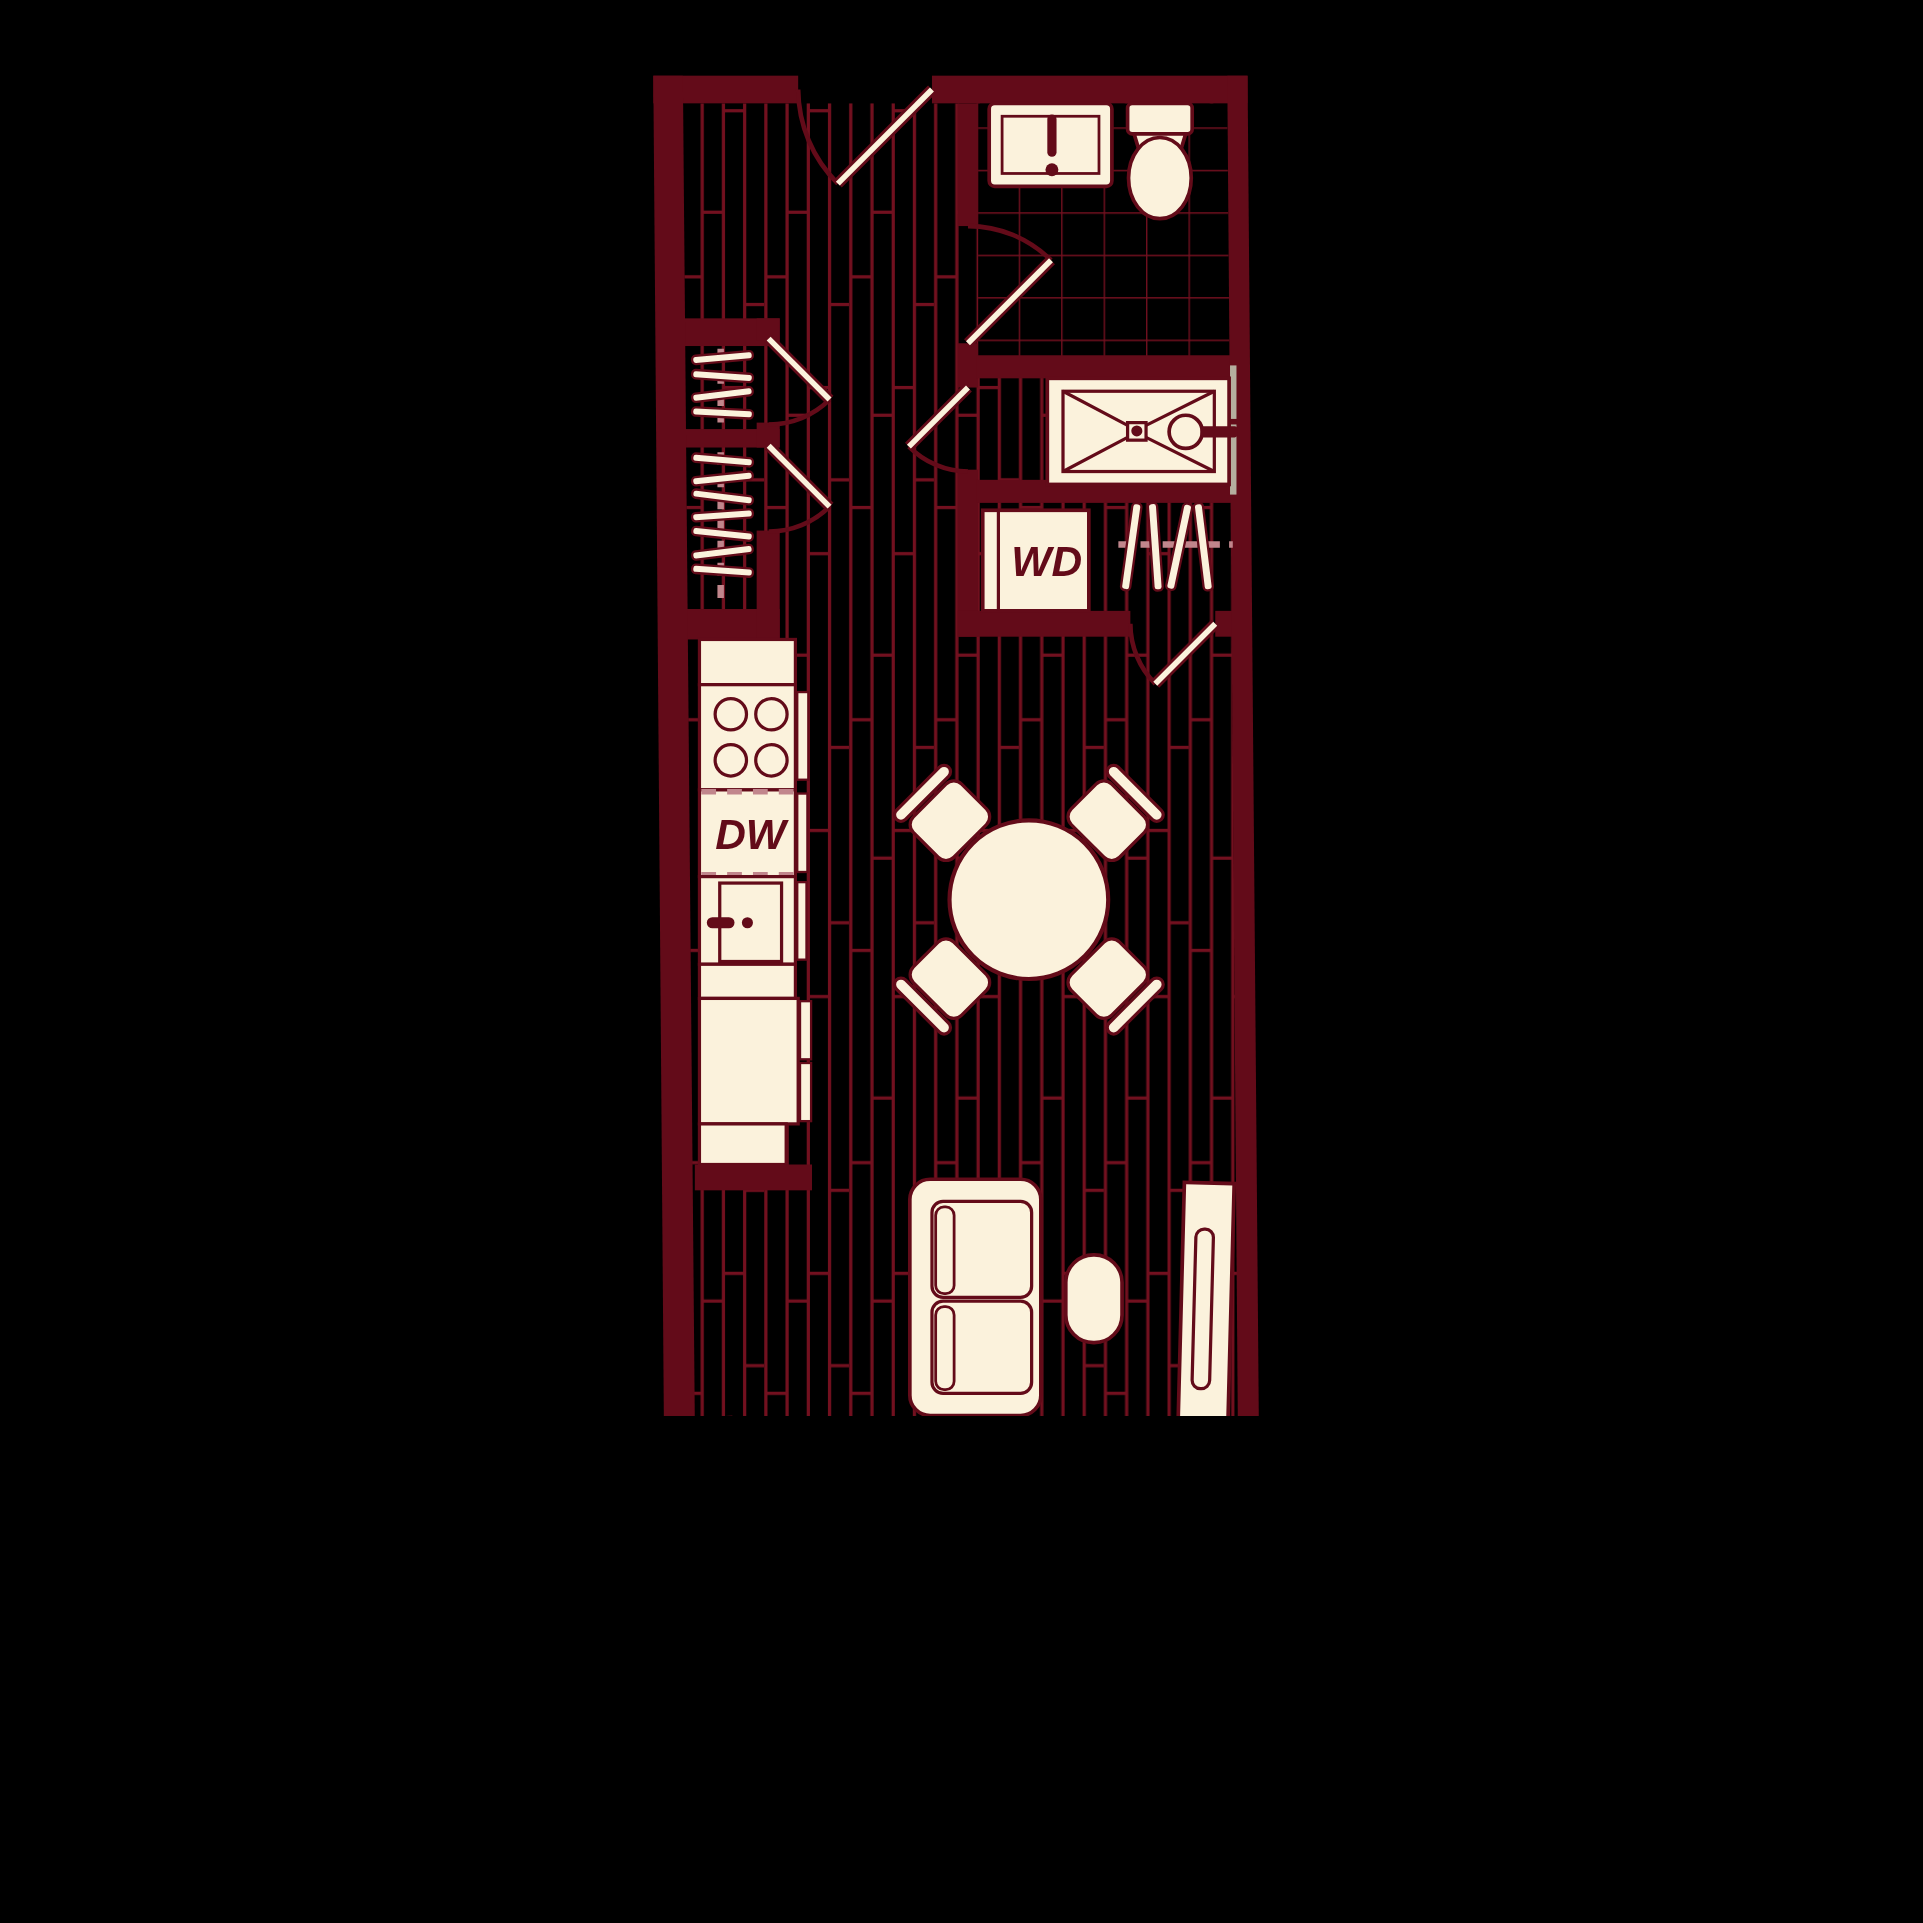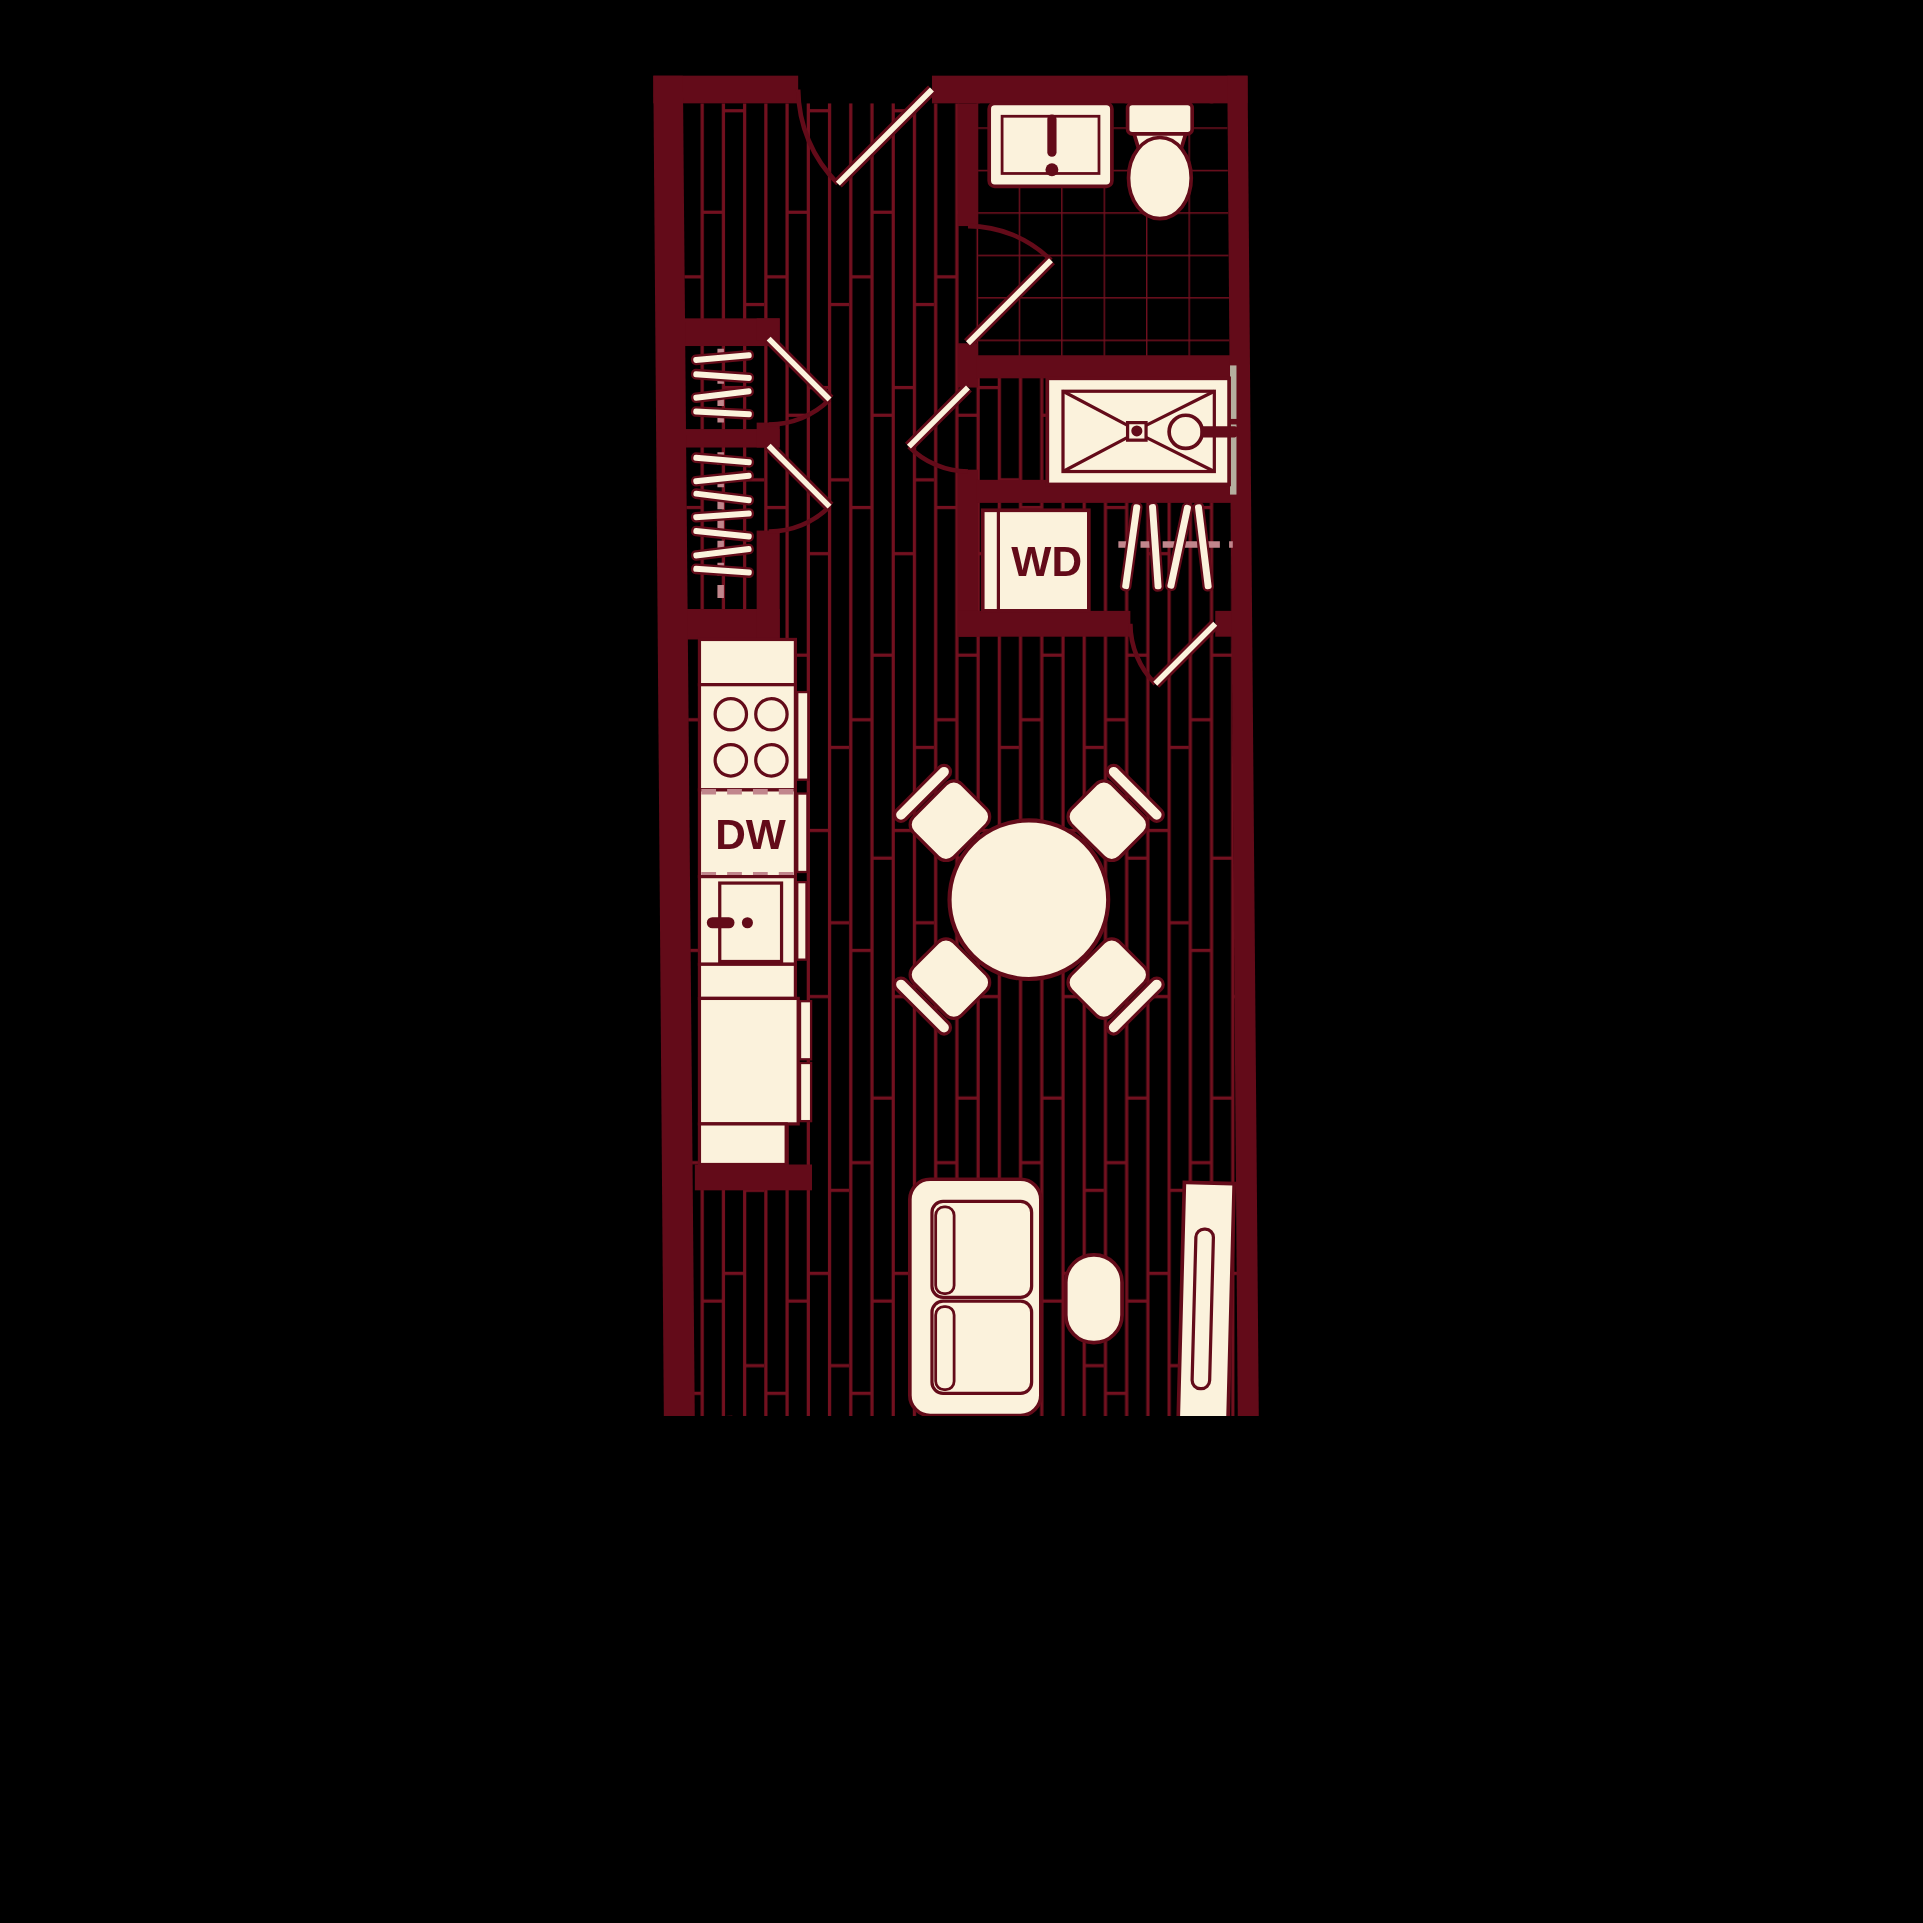--- a/index.html
+++ b/index.html
@@ -1,16 +1,16 @@
 <!DOCTYPE html>
 <html style="--background: #000000; --wall: #630B19; --line: #73101F; --cream: #FBF2DC; --rod: #C1868C; --glass: #B5AE9F;font-size:14.8px"><head>
 <meta charset="utf-8">
 <style>
   html,body{margin:0;padding:0;background:#000;}
-  .stage{width:1923px;height:1416px;background:var(--background,#000);position:relative;font-family:"Liberation Sans",sans-serif;}
+  .stage{width:1923px;height:1416px;background:var(--background,#000);position:relative;font-family:"Liberation Sans",sans-serif;font-style:italic;}
   .wall{fill:var(--wall,#630B19);}
   .ln{stroke:var(--line,#73101F);}
   .fx{fill:var(--cream,#FBF2DC);stroke:var(--wall,#630B19);}
   .fxl{fill:none;stroke:var(--wall,#630B19);}
   .leafc{stroke:var(--wall,#630B19);stroke-width:12;}
   .leaf{stroke:var(--cream,#FBF2DC);stroke-width:6;}
   .arc{fill:none;stroke:var(--wall,#630B19);stroke-width:5;}
   .rod{stroke:var(--rod,#C1868C);stroke-width:7;stroke-dasharray:14 10;fill:none;}
   .cabdash{stroke:var(--rod,#A15560);stroke-width:6;stroke-dasharray:16 12;fill:none;}
   .lbl{fill:var(--wall,#630B19);font-weight:bold;font-size:46px;font-family:"Liberation Sans",sans-serif;}

